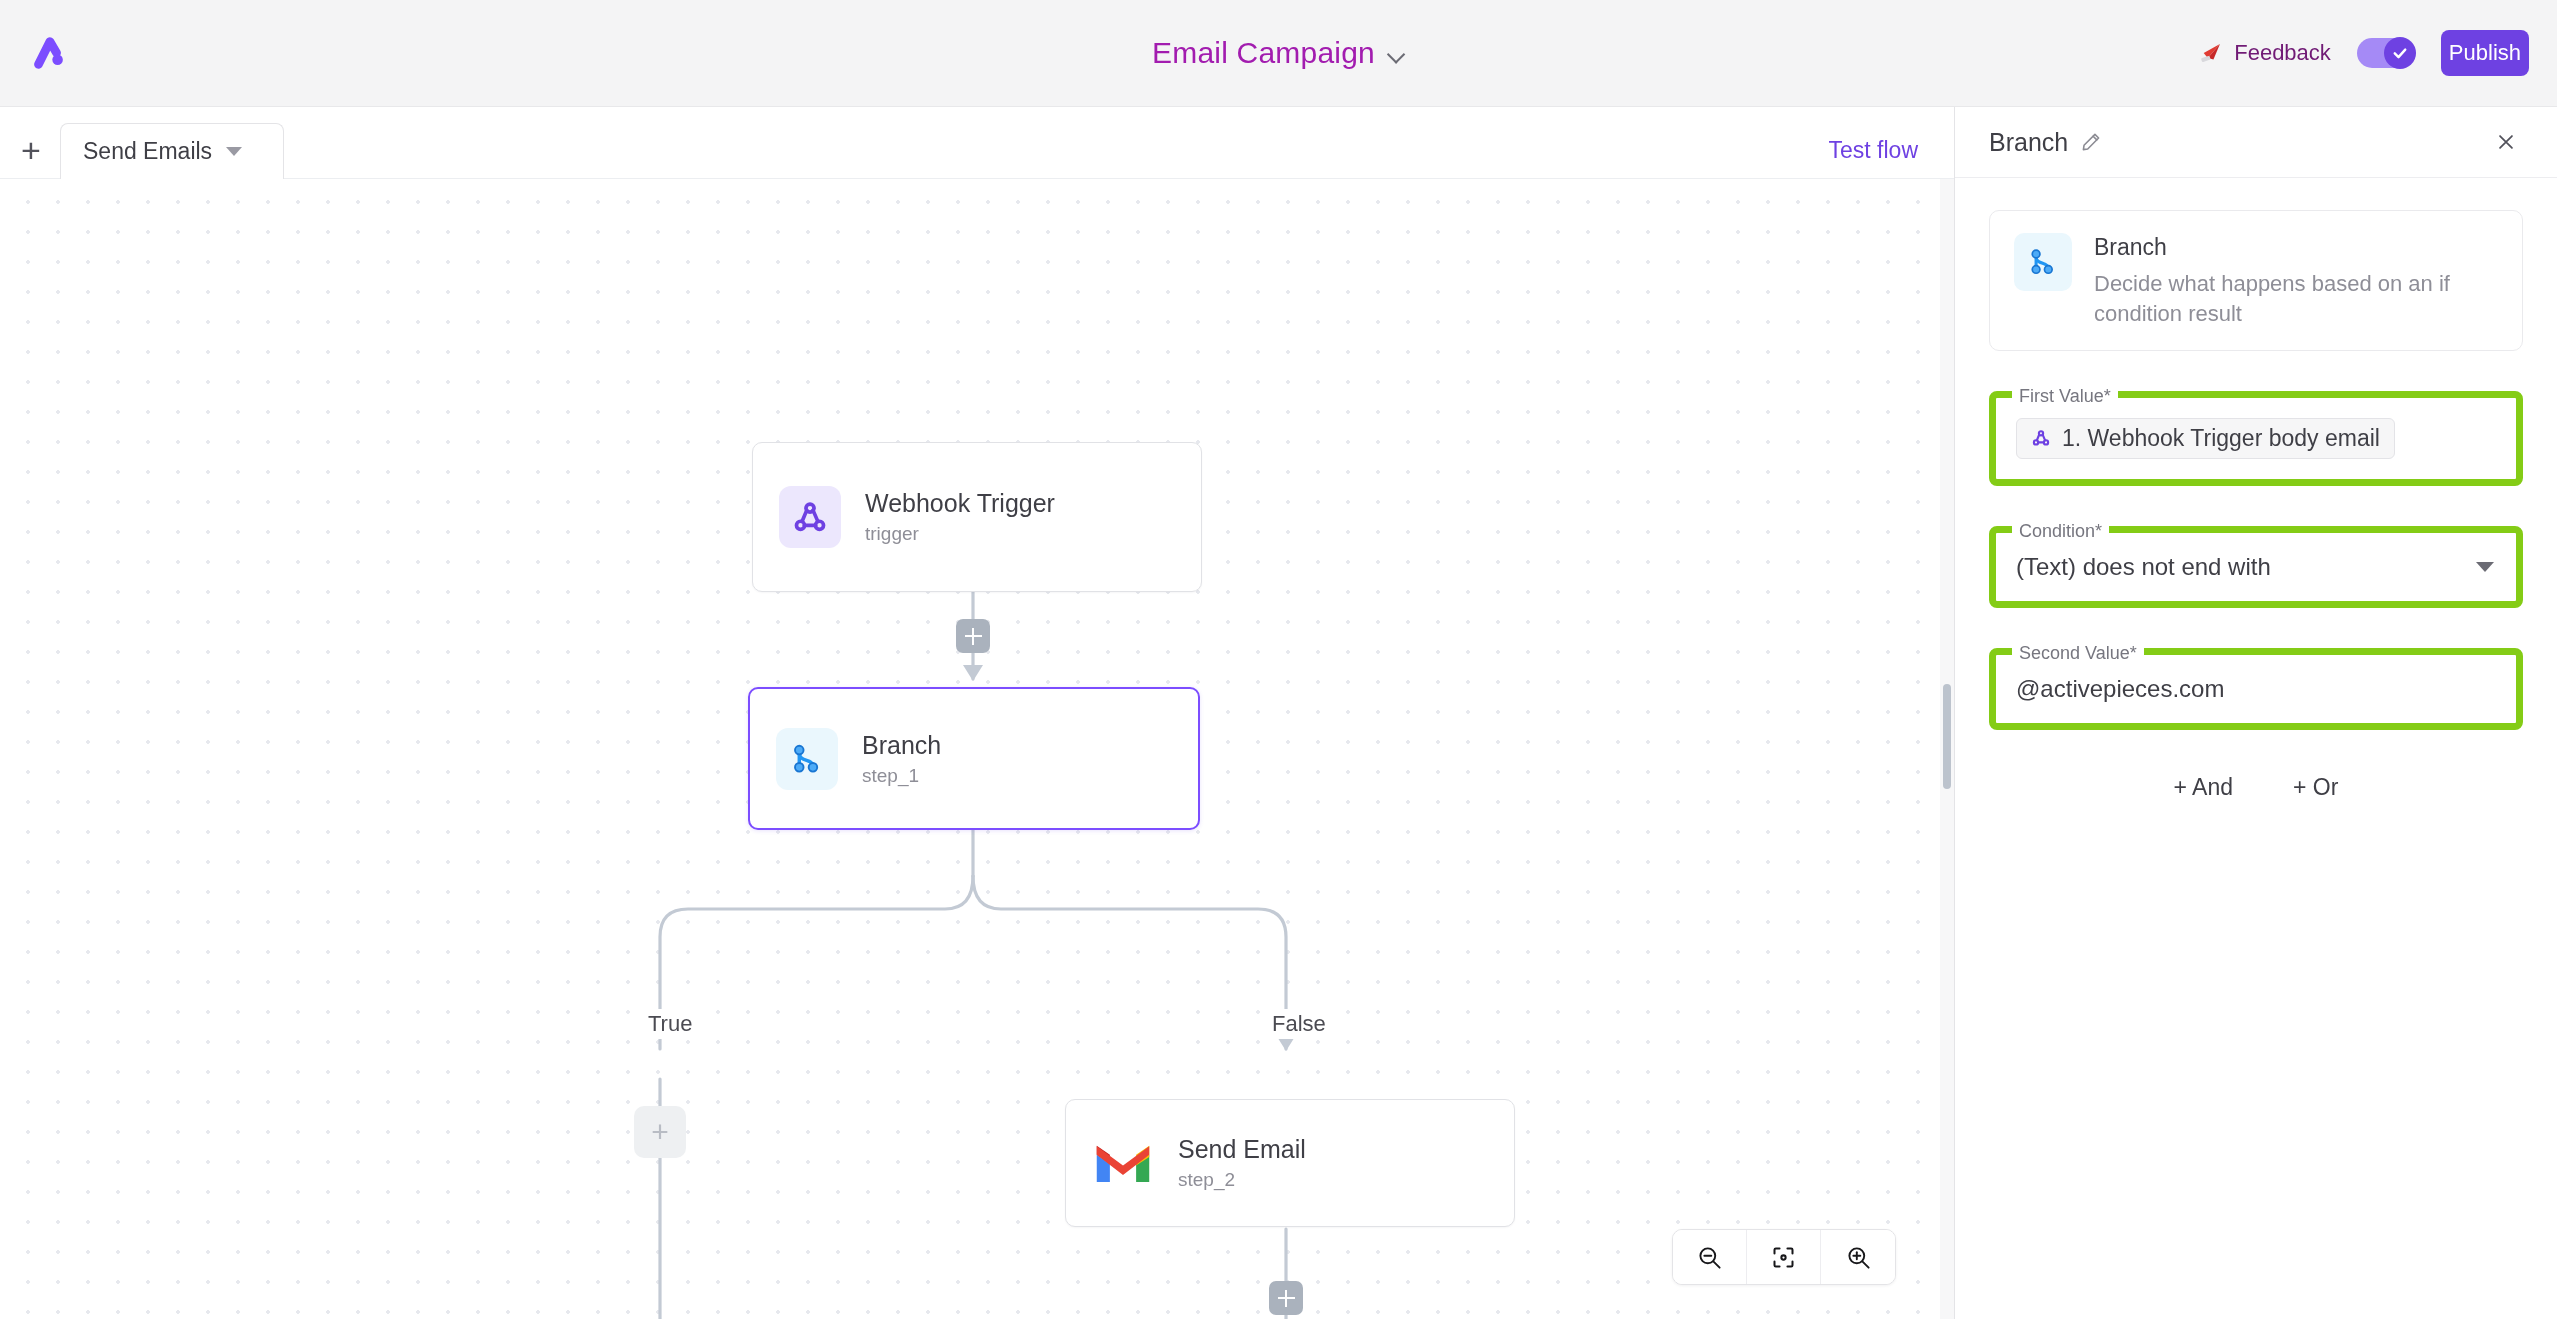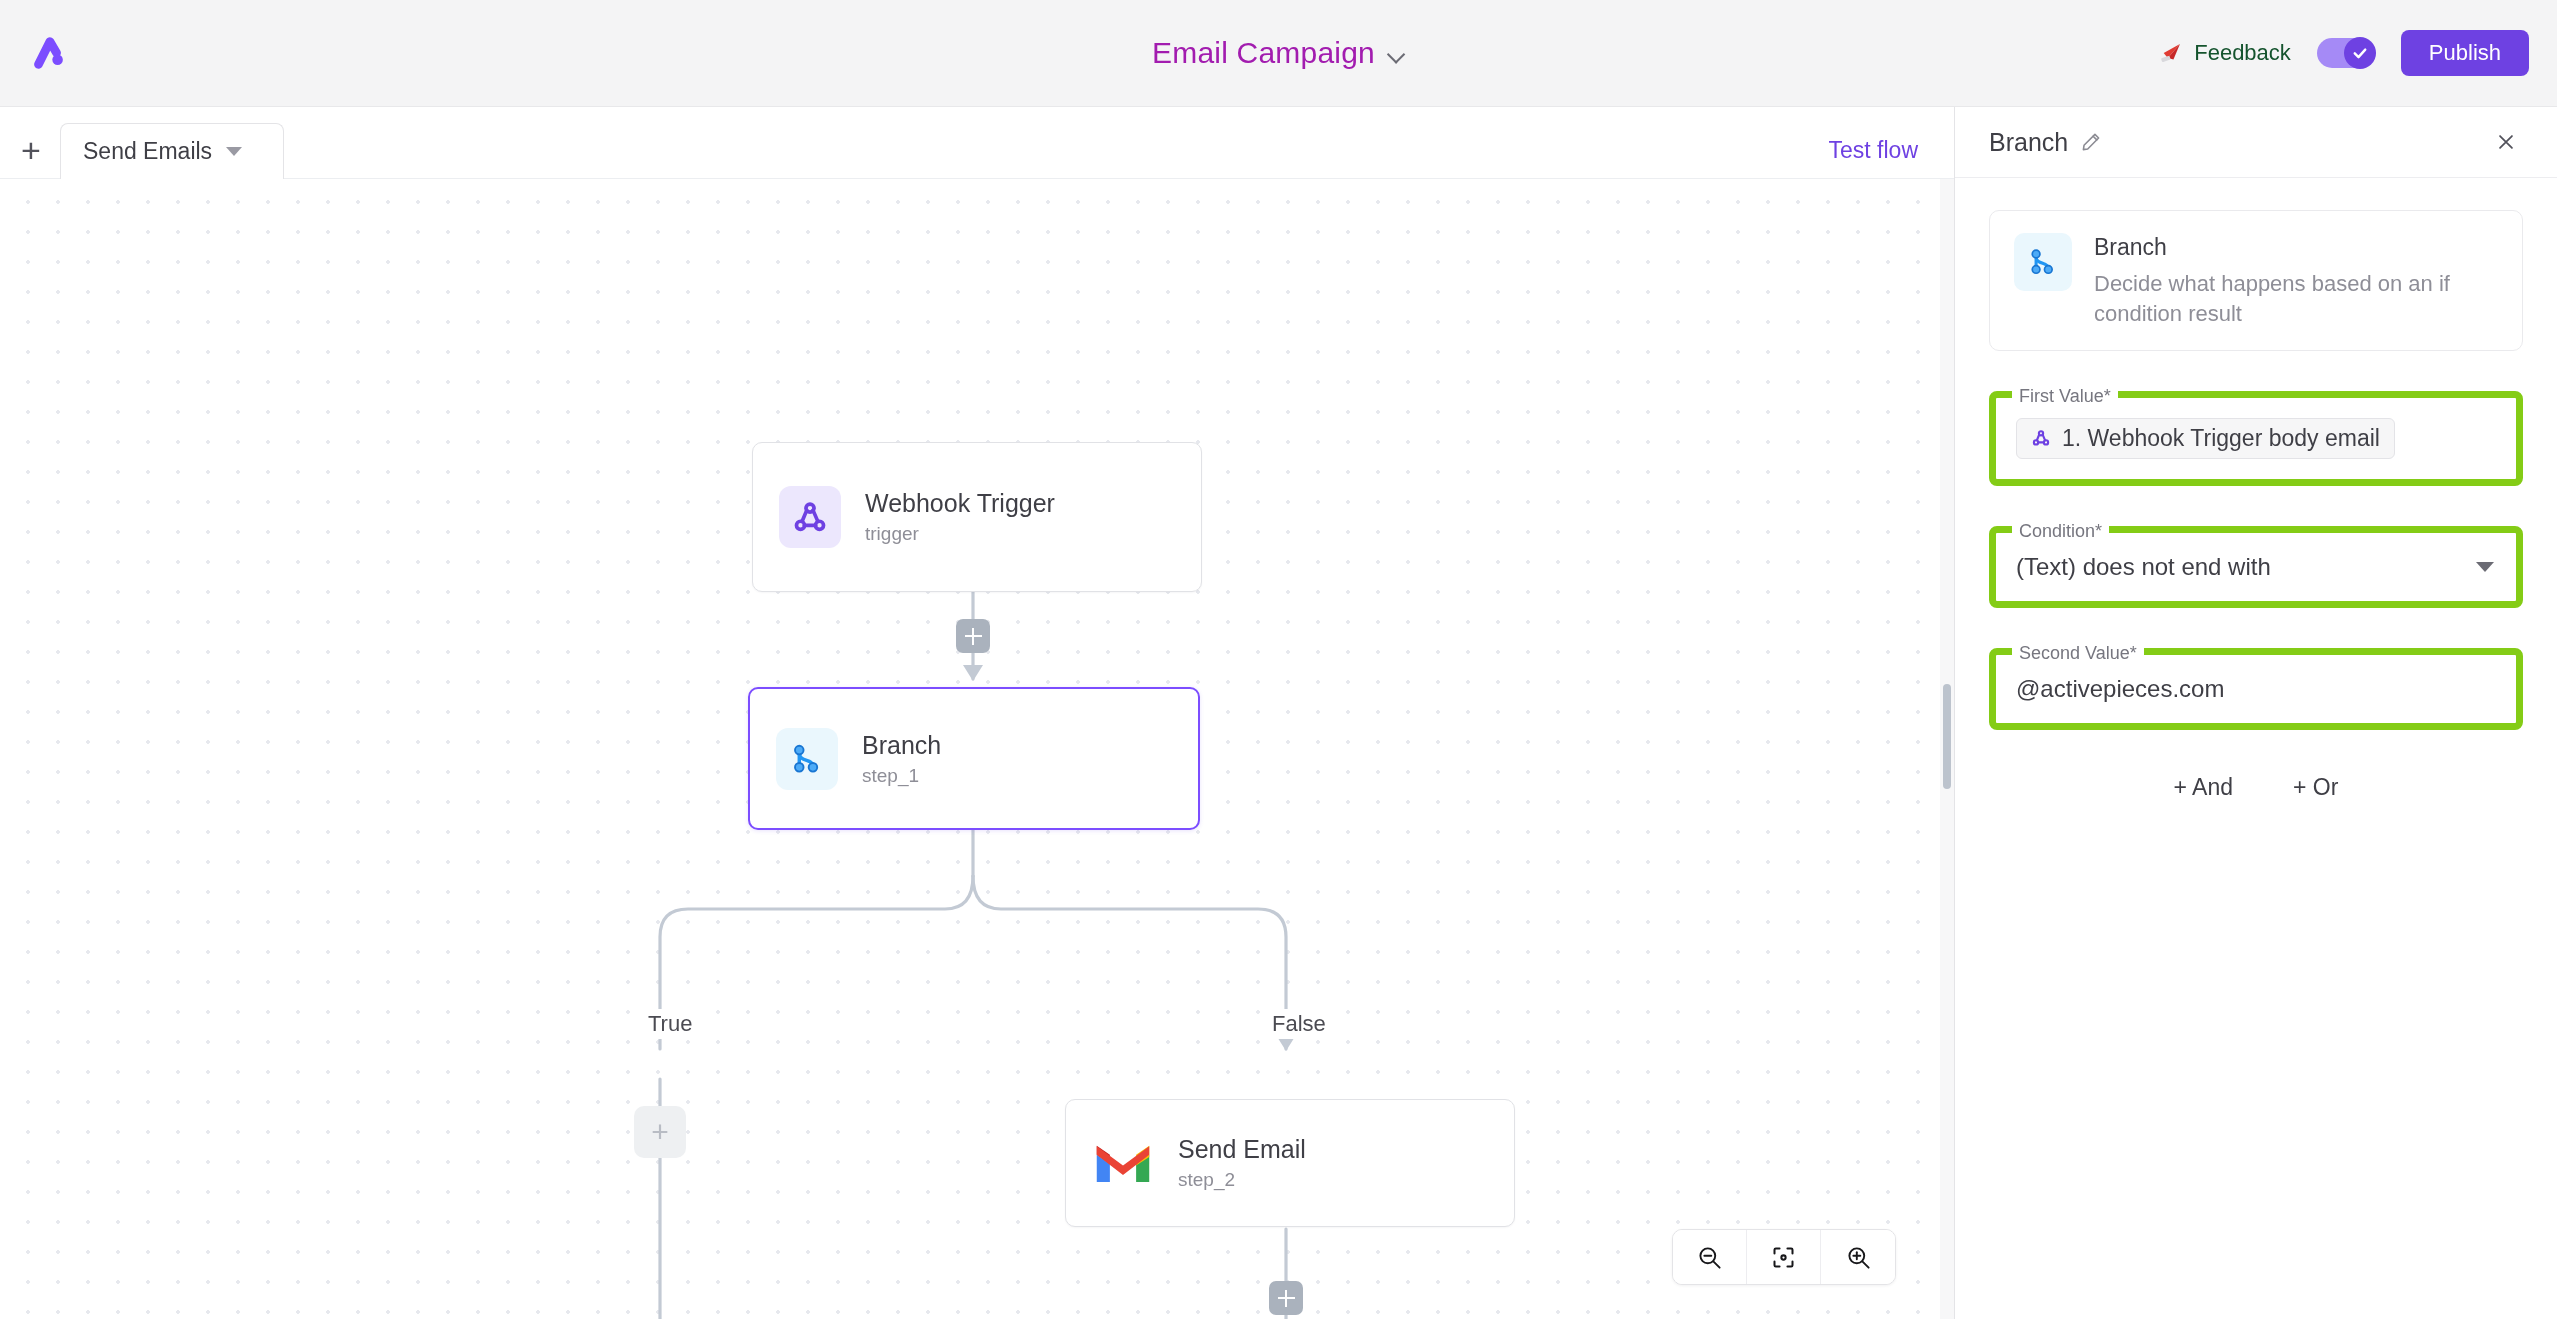--- a/index.html
+++ b/index.html
@@ -76,21 +76,21 @@
     transform: translateY(-50%);
     display: flex;
     align-items: center;
     gap: 26px;
   }
   .feedback {
     display: flex;
     align-items: center;
     gap: 10px;
     font-size: 22px;
-    color: #14532d;
+    color: #701a75;
     cursor: pointer;
   }
   .megaphone-icon { width: 26px; height: 26px; display:block; }
   .toggle {
     width: 58px; height: 30px;
     border-radius: 15px;
     background: #a58af6;
     position: relative;
     cursor: pointer;
     flex: 0 0 auto;
@@ -105,21 +105,21 @@
     align-items: center;
     justify-content: center;
   }
   .toggle .knob svg { width: 18px; height: 18px; display:block; }
   .publish-btn {
     background: #6e41e2;
     color: #fff;
     border: none;
     border-radius: 8px;
     height: 46px;
-    padding: 0 28px;
+    padding: 0 8px;
     font-size: 22px;
     font-family: inherit;
     cursor: pointer;
     line-height: 1;
   }
 
   
   .body-row {
     flex: 1 1 auto;
     display: flex;

